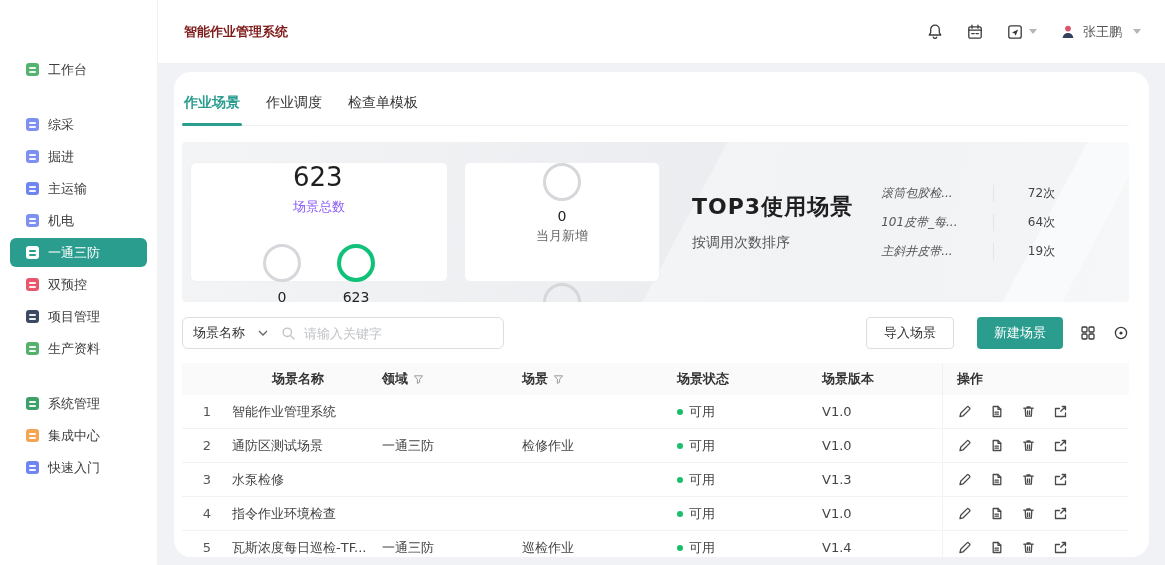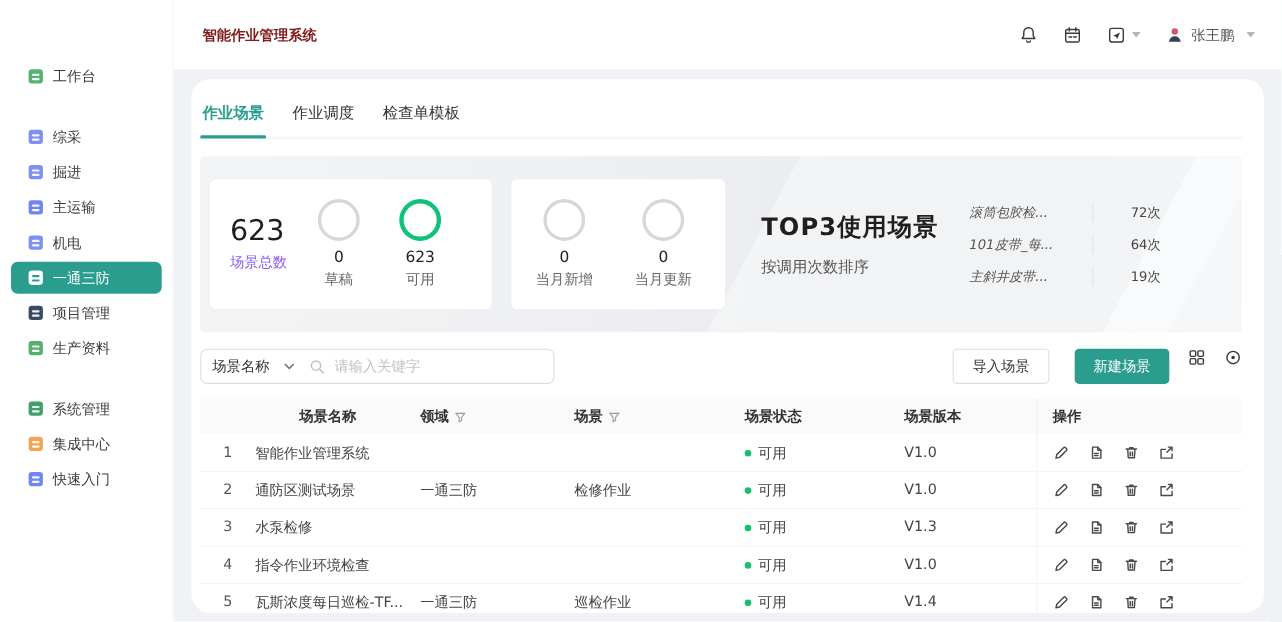--- a/index.html
+++ b/index.html
@@ -43,21 +43,21 @@
 
   
   .banner { margin-top:16px; background:linear-gradient(100deg,#f3f4f6 0%,#e9ebee 70%,#eceef1 100%);
     border-radius:4px; height:160px; position:relative; display:flex; align-items:center;
     padding:0 8px; overflow:hidden; }
   .banner::before { content:''; position:absolute; right:40px; top:-40px; width:420px; height:300px;
     background:rgba(255,255,255,.4); transform:skewX(-28deg); }
   .banner::after { content:''; position:absolute; right:-60px; top:-40px; width:160px; height:300px;
     background:rgba(255,255,255,.5); transform:skewX(-28deg); }
   .stat-card { background:#fff; border:1px solid #eef0f2; border-radius:6px; height:120px;
-    display:flex; align-items:center; position:relative; z-index:1; flex-shrink:0; }
+    display:flex; align-items:center; position:relative; z-index:1; flex-shrink:0;flex-direction:column; }
   .stat-card.c1 { width:258px; padding:0 18px; gap:28px; }
   .stat-card.c2 { width:196px; padding:0 22px; gap:38px; margin-left:16px; }
   .total .num { font-size:26px; color:#1f1f1f; line-height:1.1; }
   .total .lbl { font-size:13px; color:#8b5cf6; margin-top:6px; }
   .ring-item { text-align:center; }
   .ring { width:38px; height:38px; border:3px solid #d5d7da; border-radius:50%; margin:0 auto; }
   .ring-item.highlight .ring { border-color:#0fc179; border-width:4px; }
   .ring-item .val { font-size:14px; color:#222; margin-top:7px; }
   .ring-item .lab { font-size:13px; color:#666; margin-top:3px; }
 
@@ -70,21 +70,21 @@
 
   
   .toolbar { margin-top:15px; display:flex; align-items:center; justify-content:space-between; }
   .search-combo { display:flex; align-items:center; width:322px; height:32px; border:1px solid #dcdee0;
     border-radius:6px; padding:0 10px; gap:9px; background:#fff; }
   .search-combo .sel { display:flex; align-items:center; gap:13px; font-size:13px; color:#333;
     padding-right:4px; cursor:pointer; white-space:nowrap; }
   .search-combo input { border:none; outline:none; flex:1; min-width:0; font-size:13px; color:#333;
     font-family:inherit; background:transparent; }
   .search-combo input::placeholder { color:#c1c3c6; }
-  .toolbar-right { display:flex; align-items:flex-start; gap:17px; }
+  .toolbar-right { display:flex; align-items:center; gap:17px; }
   .btn { height:32px; border-radius:4px; font-size:13px; padding:0 17px; display:flex; align-items:center;
     cursor:pointer; white-space:nowrap; }
   .btn.ghost { border:1px solid #dcdee0; background:#fff; color:#333; margin-right:6px; }
   .btn.primary { background:#2a9d8f; color:#fff; border:none; }
   .tool-icon { display:flex; cursor:pointer; }
 
   
   .table { margin-top:14px; }
   .t-head, .t-row { display:grid; grid-template-columns:50px 150px 140px 155px 145px 120px 1fr; align-items:center; }
   .t-head { background:#fafafa; height:32px; font-size:13px; color:#333; font-weight:600; }
@@ -129,20 +129,24 @@
       <div class="side-item">
         <span class="chip" style="background: rgb(126, 144, 242);"></span>
         <span>机电</span>
       </div>
 
       <div class="side-item active">
         <span class="chip" style="background: rgb(255, 255, 255);"></span>
         <span>一通三防</span>
       </div>
 
+      <div class="side-item">
+        <span class="chip" style="background: rgb(232, 87, 107);"></span>
+        <span>双预控</span>
+      </div>
 
       <div class="side-item">
         <span class="chip" style="background: rgb(59, 74, 99);"></span>
         <span>项目管理</span>
       </div>
 
       <div class="side-item">
         <span class="chip" style="background: rgb(88, 176, 110);"></span>
         <span>生产资料</span>
       </div>

